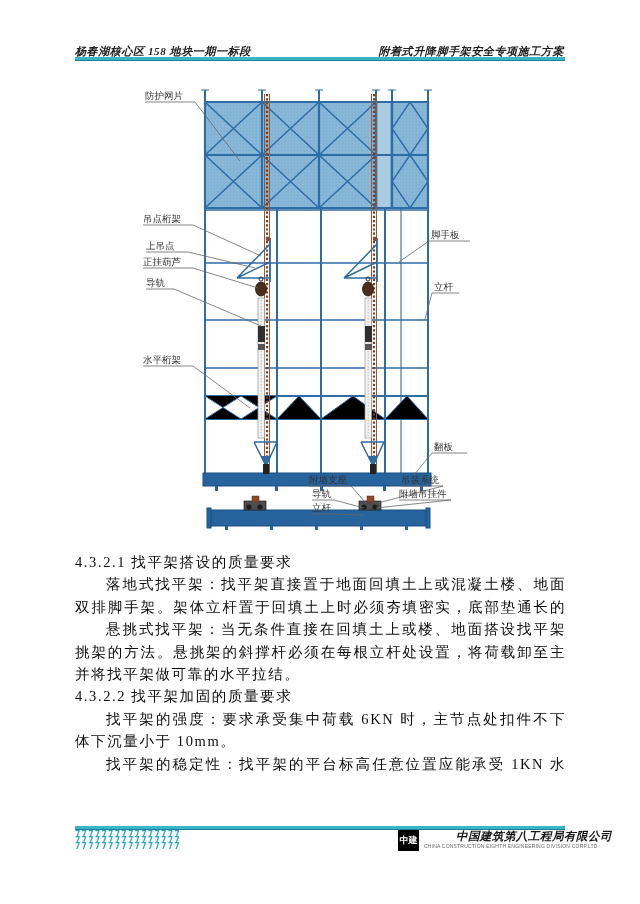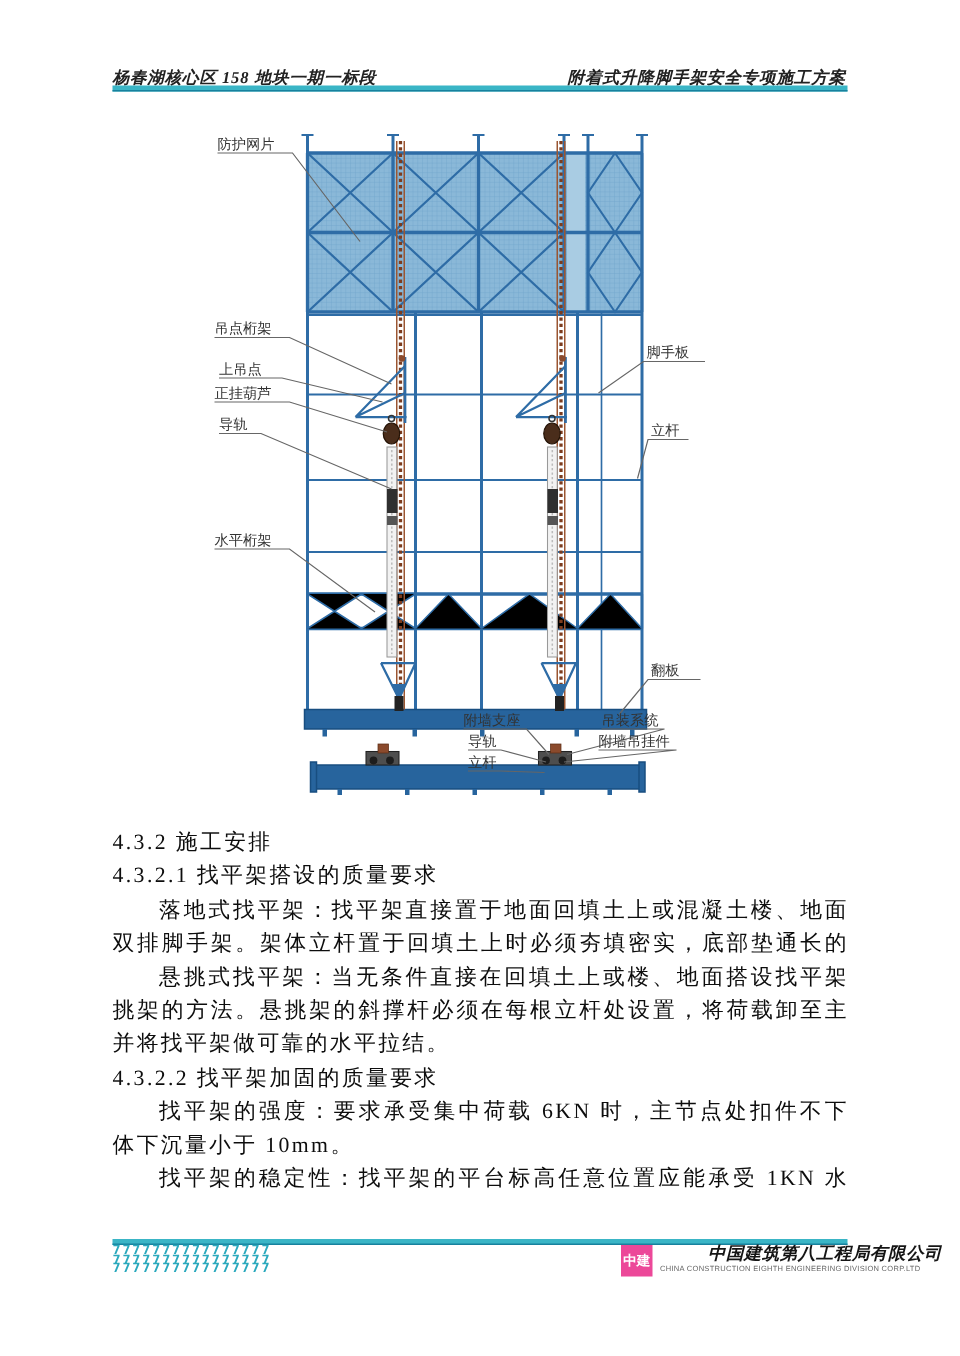--- a/index.html
+++ b/index.html
@@ -23,23 +23,23 @@
   .cline.full{text-align:justify;text-align-last:justify;}
   
   .ftr-rule{position:absolute;left:75px;top:826px;width:490px;height:3px;
             background:#3ab5c6;border-bottom:1px solid #17819d;}
   .deco{position:absolute;left:75px;top:831px;color:#2aa9bd;font-weight:bold;
         font-family:"DejaVu Sans Mono",monospace;font-size:9px;line-height:6.6px;
         letter-spacing:1.2px;transform:scaleY(.95);transform-origin:0 0;}
   .page-num{position:absolute;left:295px;top:832px;width:50px;text-align:center;
             font-size:12px;color:#222;margin-top:47px;}
   .company{position:absolute;left:398px;top:830px;display:flex;align-items:flex-start;gap:5px;}
-  .logo-sq{width:21px;height:21px;background:#ec4899;color:#fff;text-align:center;
+  .logo-sq{width:21px;height:21px;background:#000000;color:#fff;text-align:center;
            line-height:21px;font-size:9px;font-weight:bold;
-           font-family:"Liberation Sans",sans-serif;letter-spacing:0;margin-left:16px;}
+           font-family:"Liberation Sans",sans-serif;letter-spacing:0;}
   .cname{font-size:11.5px;font-weight:bold;font-style:italic;line-height:13px;
          letter-spacing:.5px;color:#151515;white-space:nowrap;margin-left:32px;}
   .cname-en{font-size:5px;color:#666;letter-spacing:.2px;line-height:7px;white-space:nowrap;
             font-family:"Liberation Sans",sans-serif;}
   
   .watermark{position:absolute;right:6px;top:869px;font-size:21px;font-weight:bold;
              letter-spacing:1px;white-space:nowrap;
              color:#c3c3c3;text-shadow:1px 1px 0 #fff,-1px -1px 0 #979797;}
   .watermark .wm-prefix{color:#8e8e8e;text-shadow:1px 1px 0 #fff;}
 </style>
@@ -214,21 +214,20 @@
         <text x="194" y="397">附墙支座</text>
         <text x="197" y="411">导轨</text>
         <text x="197" y="425">立杆</text>
         <text x="286" y="397">吊装系统</text>
         <text x="284" y="411">附墙吊挂件</text>
       </g>
     </svg>
   </div>
 
   <div class="content">
-    <div class="cline">4.3.2 施工安排</div>
     <div class="cline">4.3.2.1 找平架搭设的质量要求</div>
     <div class="cline indent full">落地式找平架：找平架直接置于地面回填土上或混凝土楼、地面上的落地式</div>
     <div class="cline full">双排脚手架。架体立杆置于回填土上时必须夯填密实，底部垫通长的脚手板并做</div>
     <div class="cline indent full">悬挑式找平架：当无条件直接在回填土上或楼、地面搭设找平架时，采用悬</div>
     <div class="cline full">挑架的方法。悬挑架的斜撑杆必须在每根立杆处设置，将荷载卸至主体结构上，</div>
     <div class="cline">并将找平架做可靠的水平拉结。</div>
     <div class="cline">4.3.2.2 找平架加固的质量要求</div>
     <div class="cline indent full">找平架的强度：要求承受集中荷载 6KN 时，主节点处扣件不下滑或破坏，架</div>
     <div class="cline">体下沉量小于 10mm。</div>
     <div class="cline indent full">找平架的稳定性：找平架的平台标高任意位置应能承受 1KN 水平推力下面不</div>

